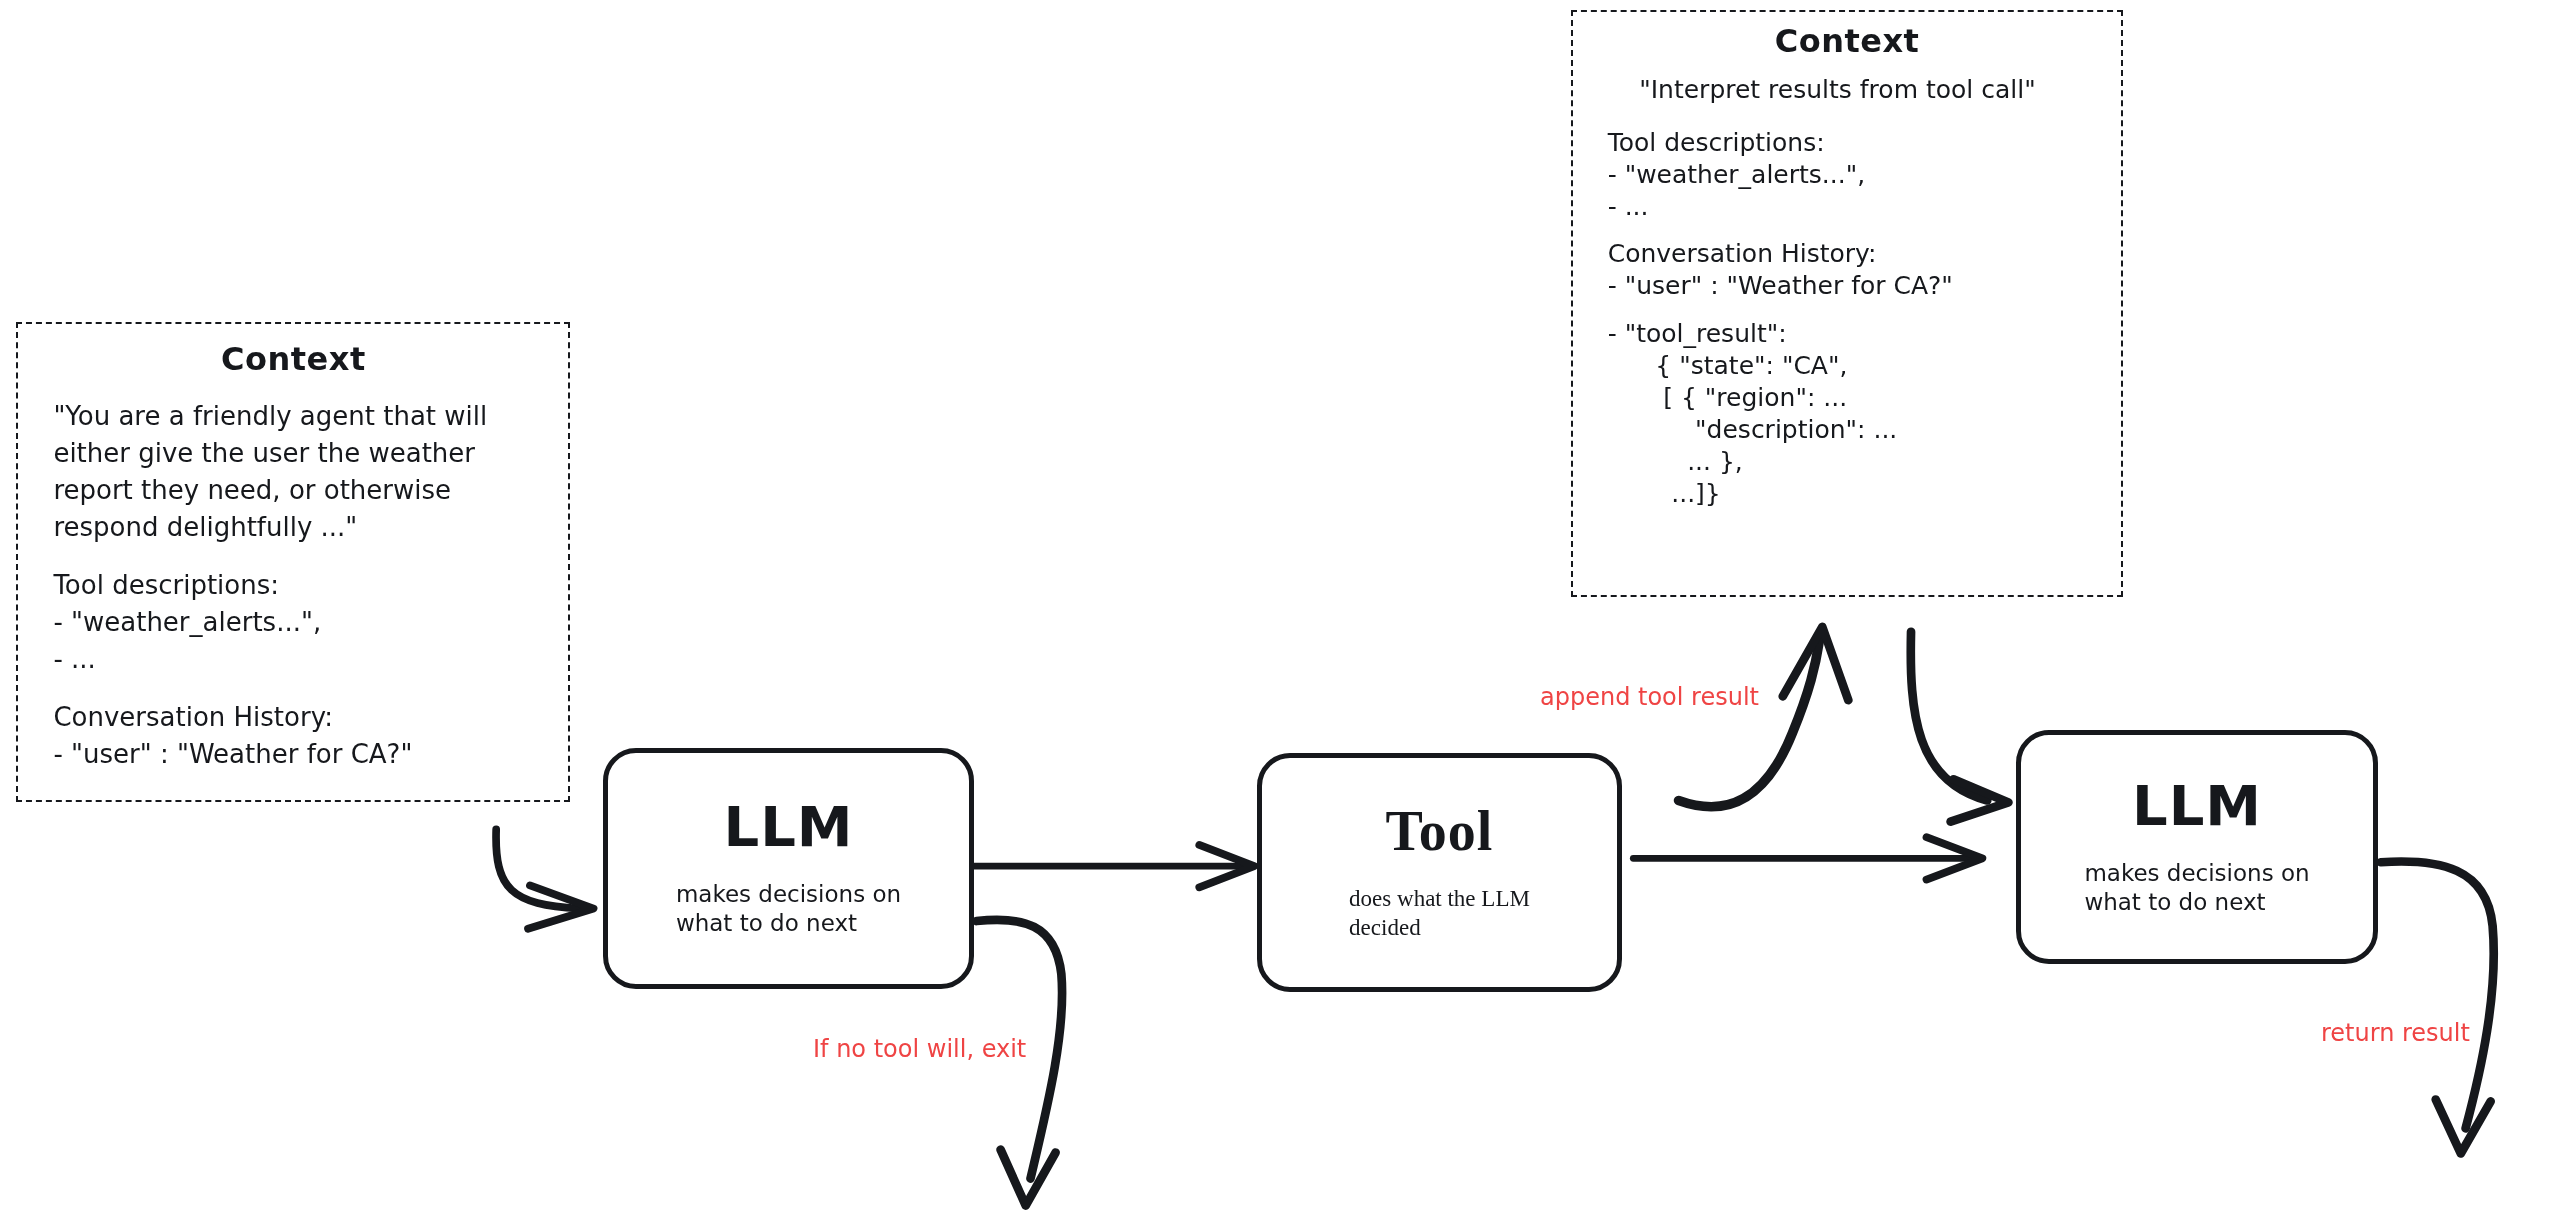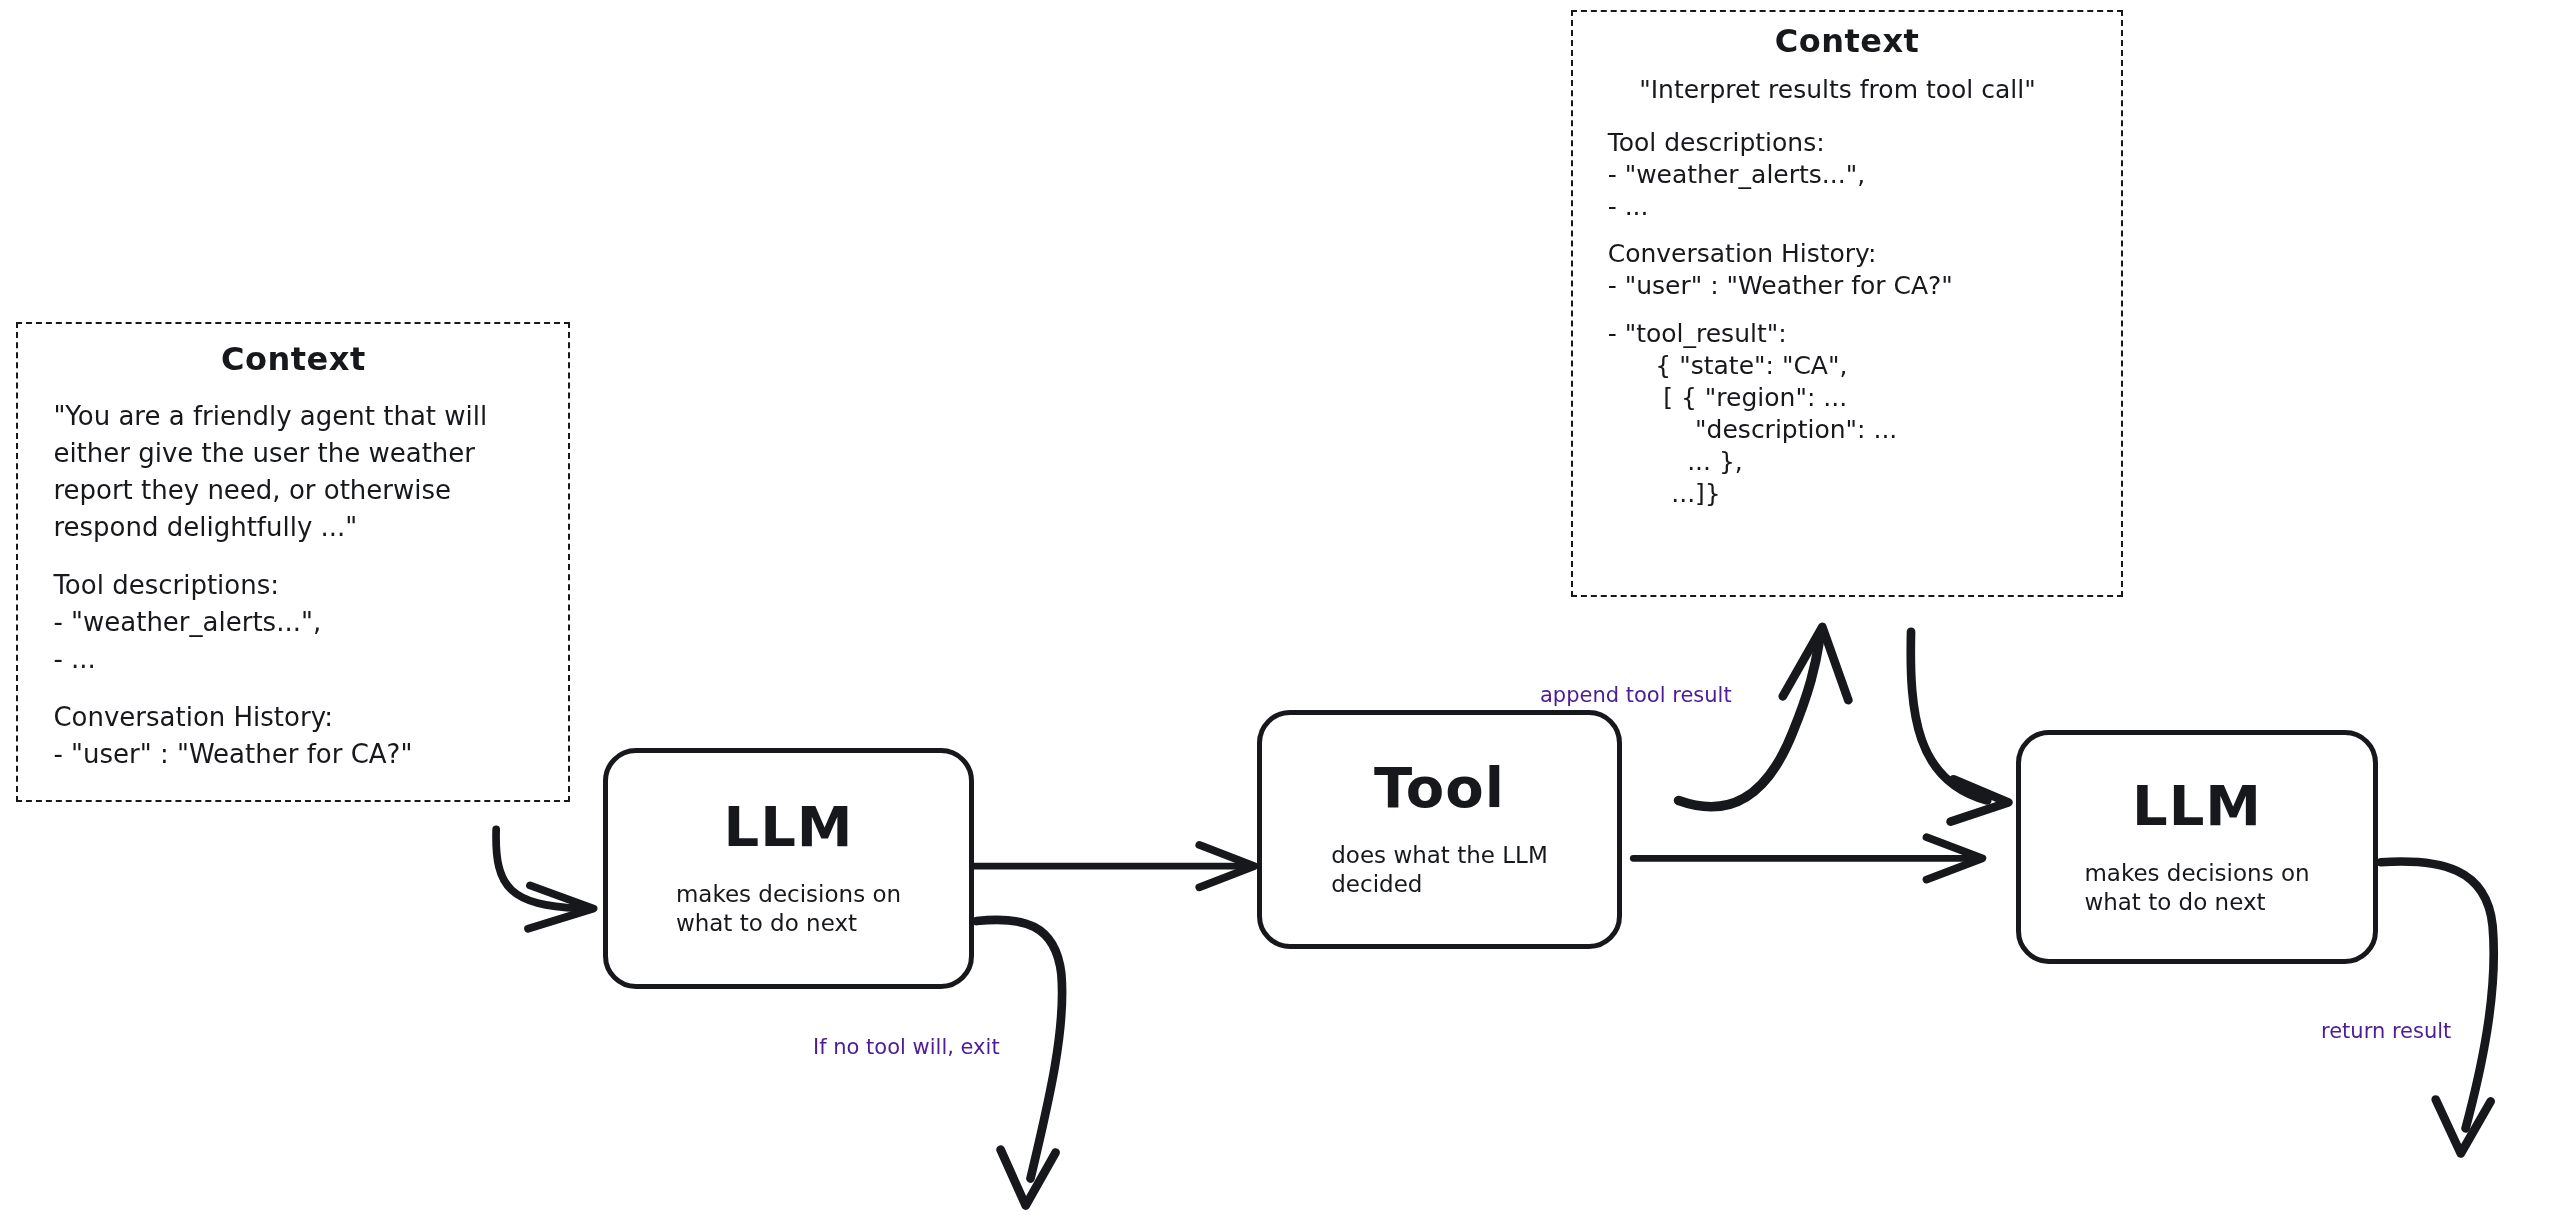--- a/index.html
+++ b/index.html
@@ -77,22 +77,22 @@
     font-size: 23px;
     line-height: 29px;
     color: #16181c;
     text-align: left;
     white-space: pre;
   }
 
   
   .edge-label {
     position: absolute;
-    font-size: 21px;
-    color: #4c1d95;
+    font-size: 24px;
+    color: #ef4444;
     white-space: nowrap;
     line-height: 1;
   }
 </style>
 </head>
 <body>
 
 <div id="canvas">
 
   <svg id="edges" viewBox="0 0 2670 1266" xmlns="http://www.w3.org/2000/svg">
@@ -174,21 +174,21 @@
       </div>
     </div>
   </div>
 
   <div class="node" style="left:603px; top:748px; width:371px; height:241px;">
     <div class="node-title">LLM</div>
     <div class="node-sub">makes decisions on
 what to do next</div>
   </div>
 
-  <div class="node" style="left:1257px; top:710px; width:365px; height:239px;">
+  <div class="node" style="left:1257px; top:753px; width:365px; height:239px;font-family:Liberation Serif, serif;">
     <div class="node-title">Tool</div>
     <div class="node-sub">does what the LLM
 decided</div>
   </div>
 
   <div class="node" style="left:2016px; top:730px; width:362px; height:234px;">
     <div class="node-title">LLM</div>
     <div class="node-sub">makes decisions on
 what to do next</div>
   </div>

